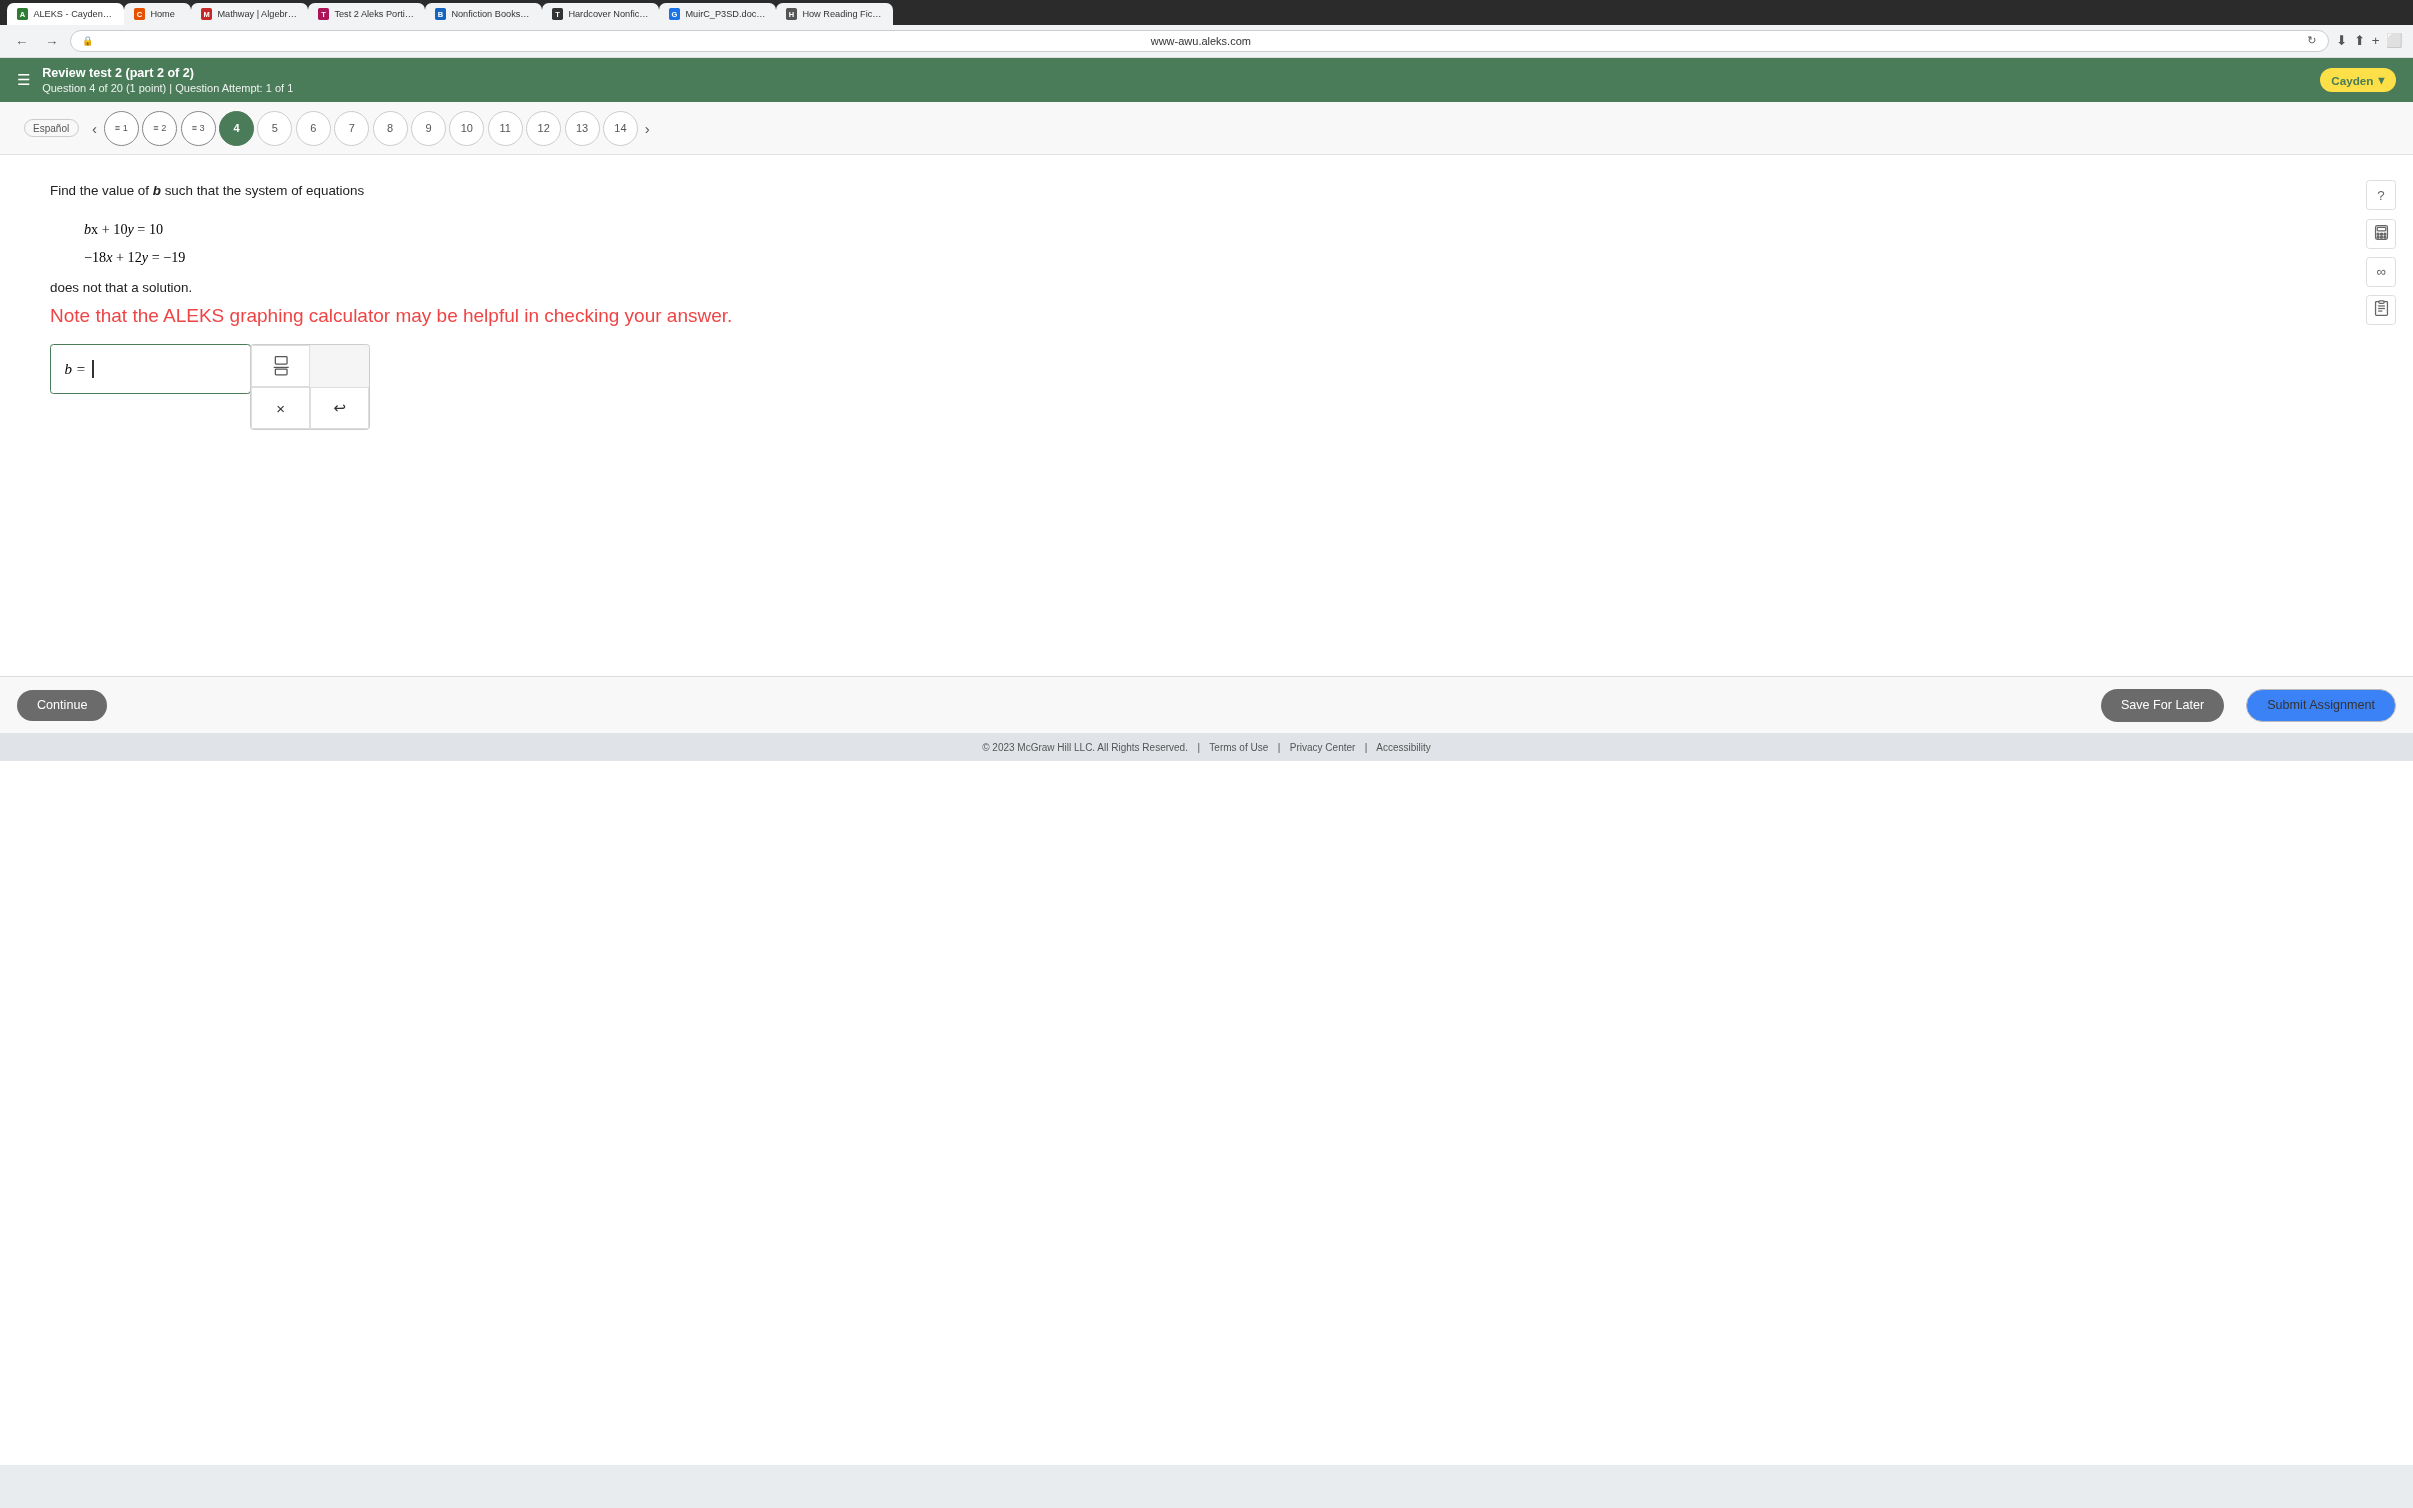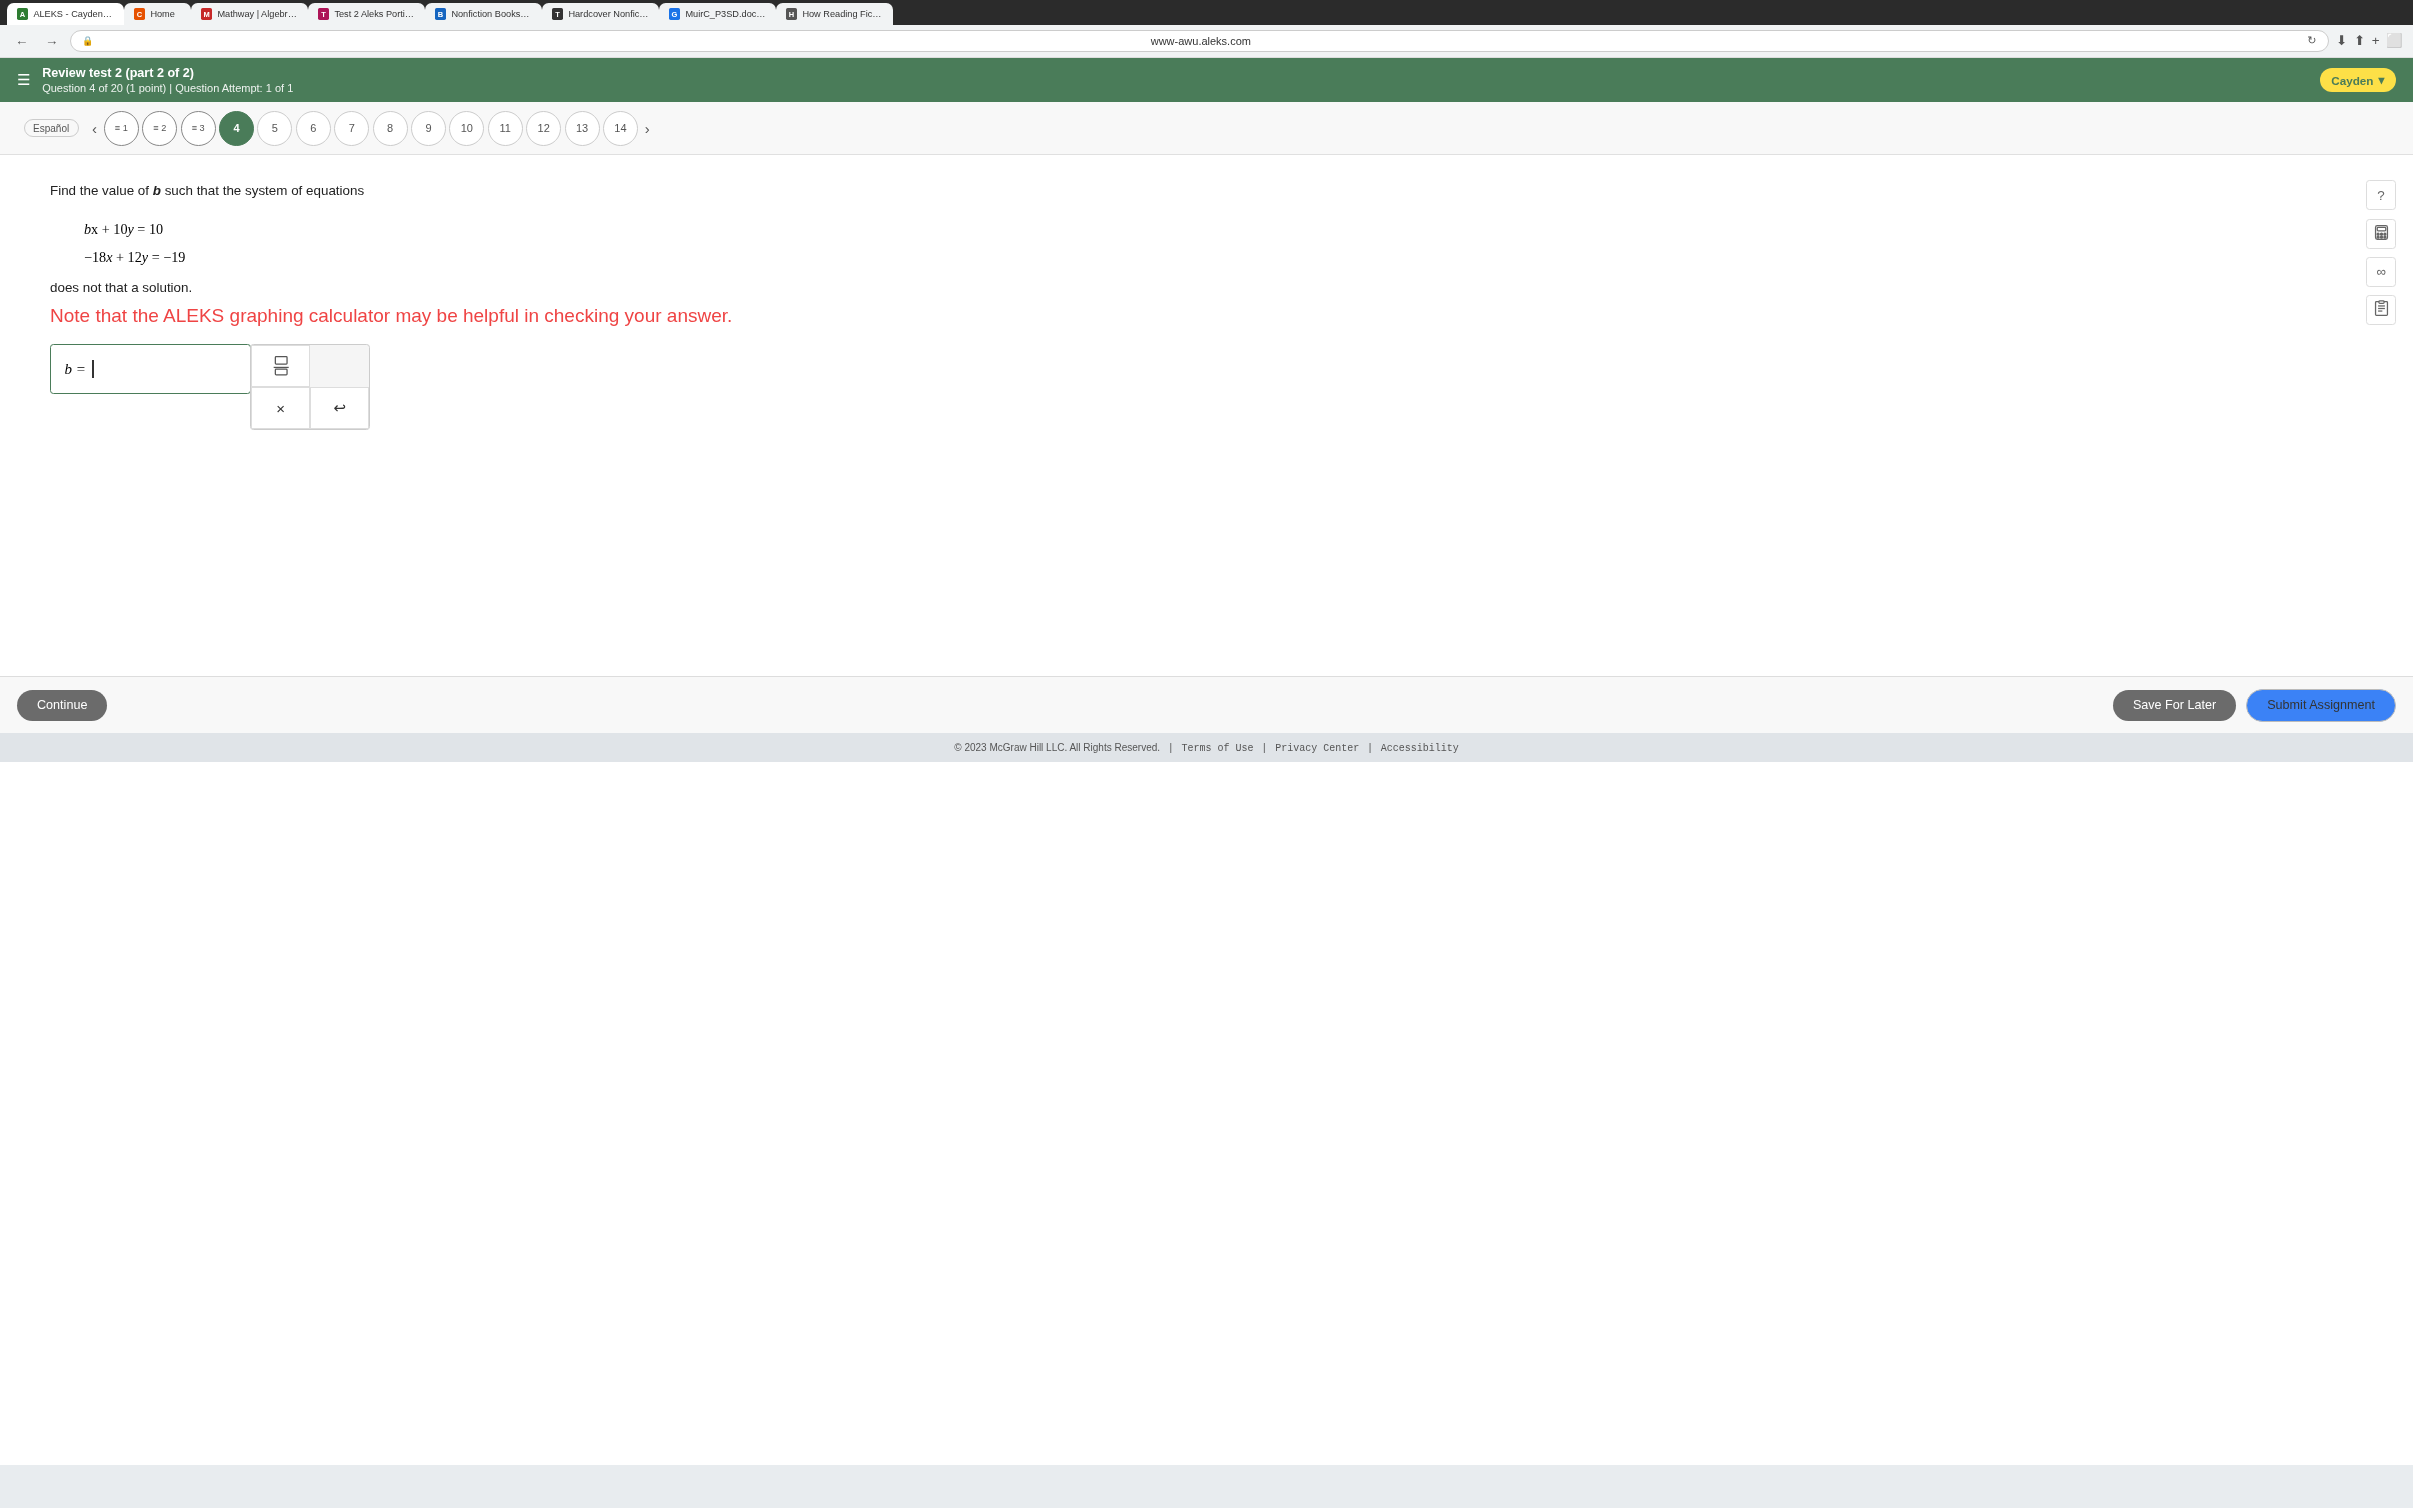--- a/index.html
+++ b/index.html
@@ -60,27 +60,27 @@
 
     .keypad { border: 0.8px solid #ccc; border-radius: 3.4px; background: #f5f5f5; margin-left: -0.8px; }
     .keypad-row { display: flex; }
     .keypad-btn { width: 59px; height: 42px; border: 0.8px solid #ddd; background: #fff; cursor: pointer; display: flex; align-items: center; justify-content: center; font-size: 15px; color: #333; }
     .keypad-btn.fraction { font-size: 17px; }
 
     
     .app-footer { background: #f8f8f8; border-top: 0.8px solid #ddd; padding: 11.7px 17px; display: flex; align-items: center; justify-content: space-between; margin-top: 35px; }
     .footer-left { }
     .continue-btn { background: #6b6b6b; color: #fff; border: none; border-radius: 17px; padding: 8.4px 20px; font-size: 12.6px; cursor: pointer; }
-    .footer-right { display: flex; gap: 10px; align-items: center; }
+    .footer-right { display: flex; gap: 22px; }
     .save-btn { background: #6b6b6b; color: #fff; border: none; border-radius: 17px; padding: 8.4px 20px; font-size: 12.6px; cursor: pointer; }
     .submit-btn { background: #3b82f6; color: #333; border: 1.7px solid #bbb; border-radius: 17px; padding: 8.4px 20px; font-size: 12.6px; cursor: pointer; font-weight: 500; }
 
     
     .copyright-bar { background: #e0e4e8; text-align: center; padding: 8.4px; font-size: 10px; color: #555; }
-    .copyright-bar a { color: #555; text-decoration: none; font-family: Liberation Mono, monospace; }
+    .copyright-bar a { color: #555; text-decoration: none; }
     .copyright-bar .sep { margin: 0 6.7px; }
 
     
     .fav-aleks { background: #2e7d32; border-radius: 50%; }
     .fav-c { background: #e65100; border-radius: 1.7px; }
     .fav-m { background: #c62828; border-radius: 1.7px; }
     .fav-t { background: #ad1457; border-radius: 1.7px; }
     .fav-b { background: #1565c0; border-radius: 1.7px; }
     .fav-tc { background: #333; border-radius: 1.7px; }
     .fav-g { background: #1a73e8; border-radius: 1.7px; }

